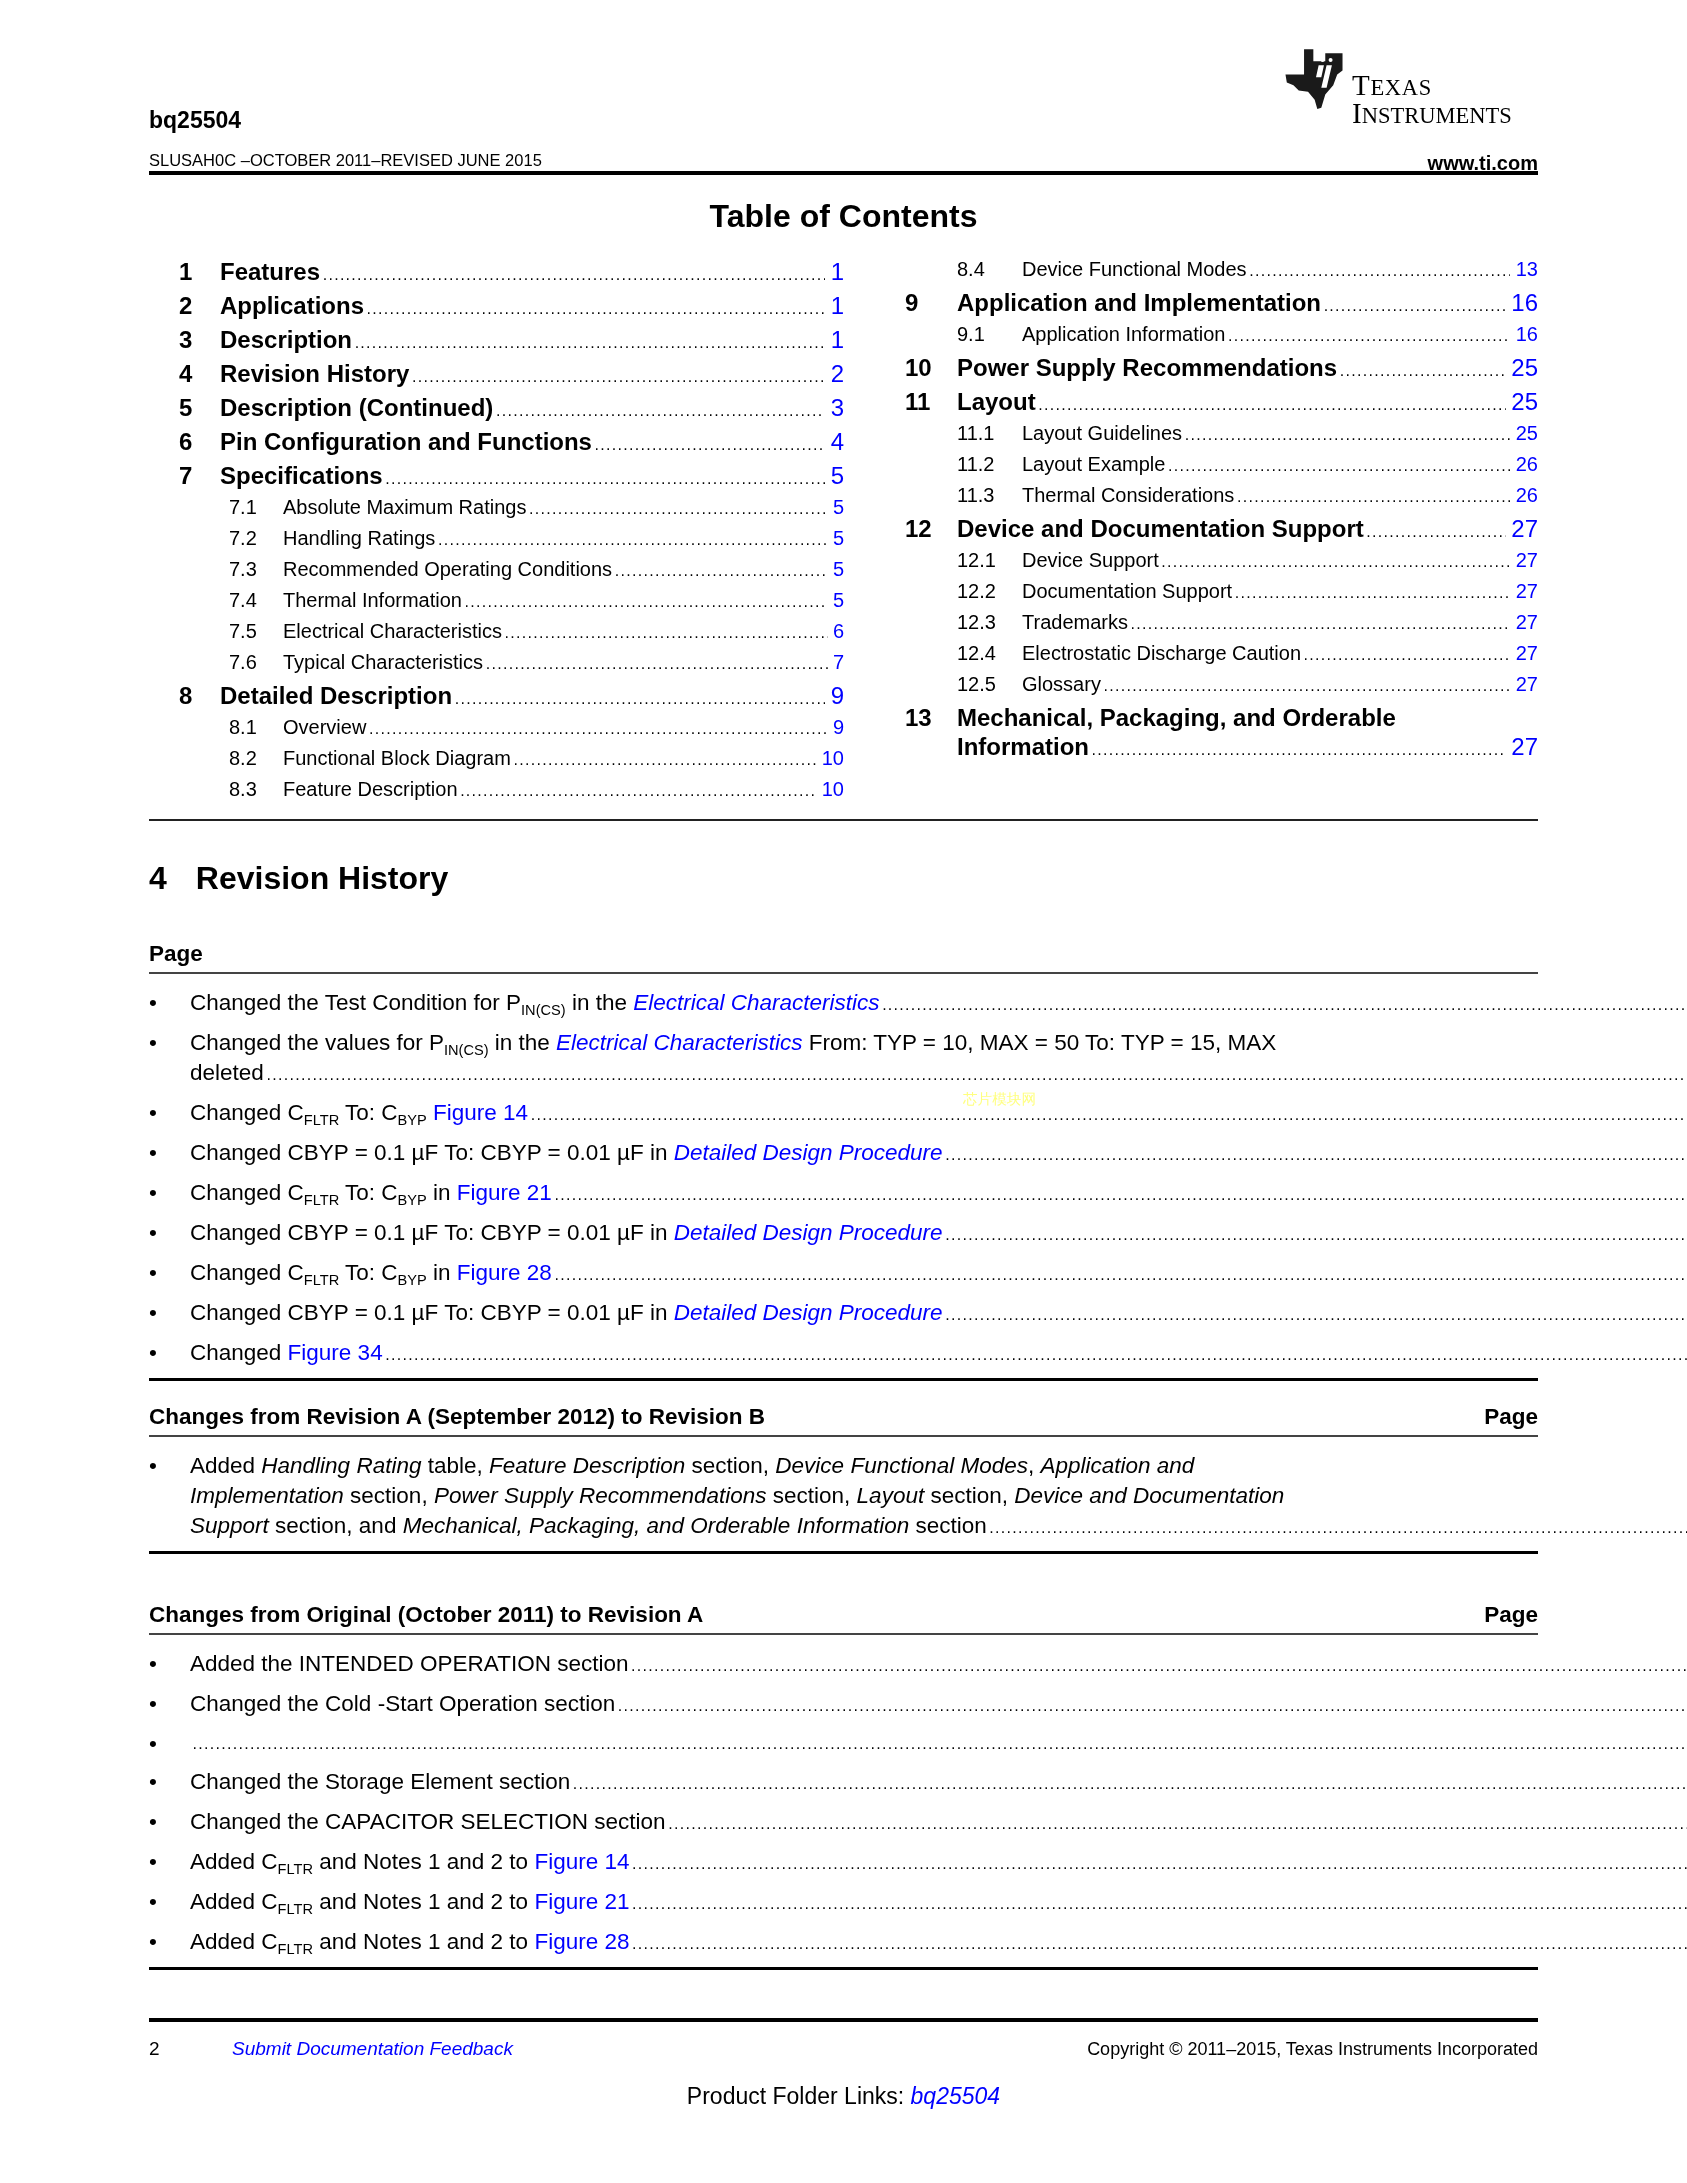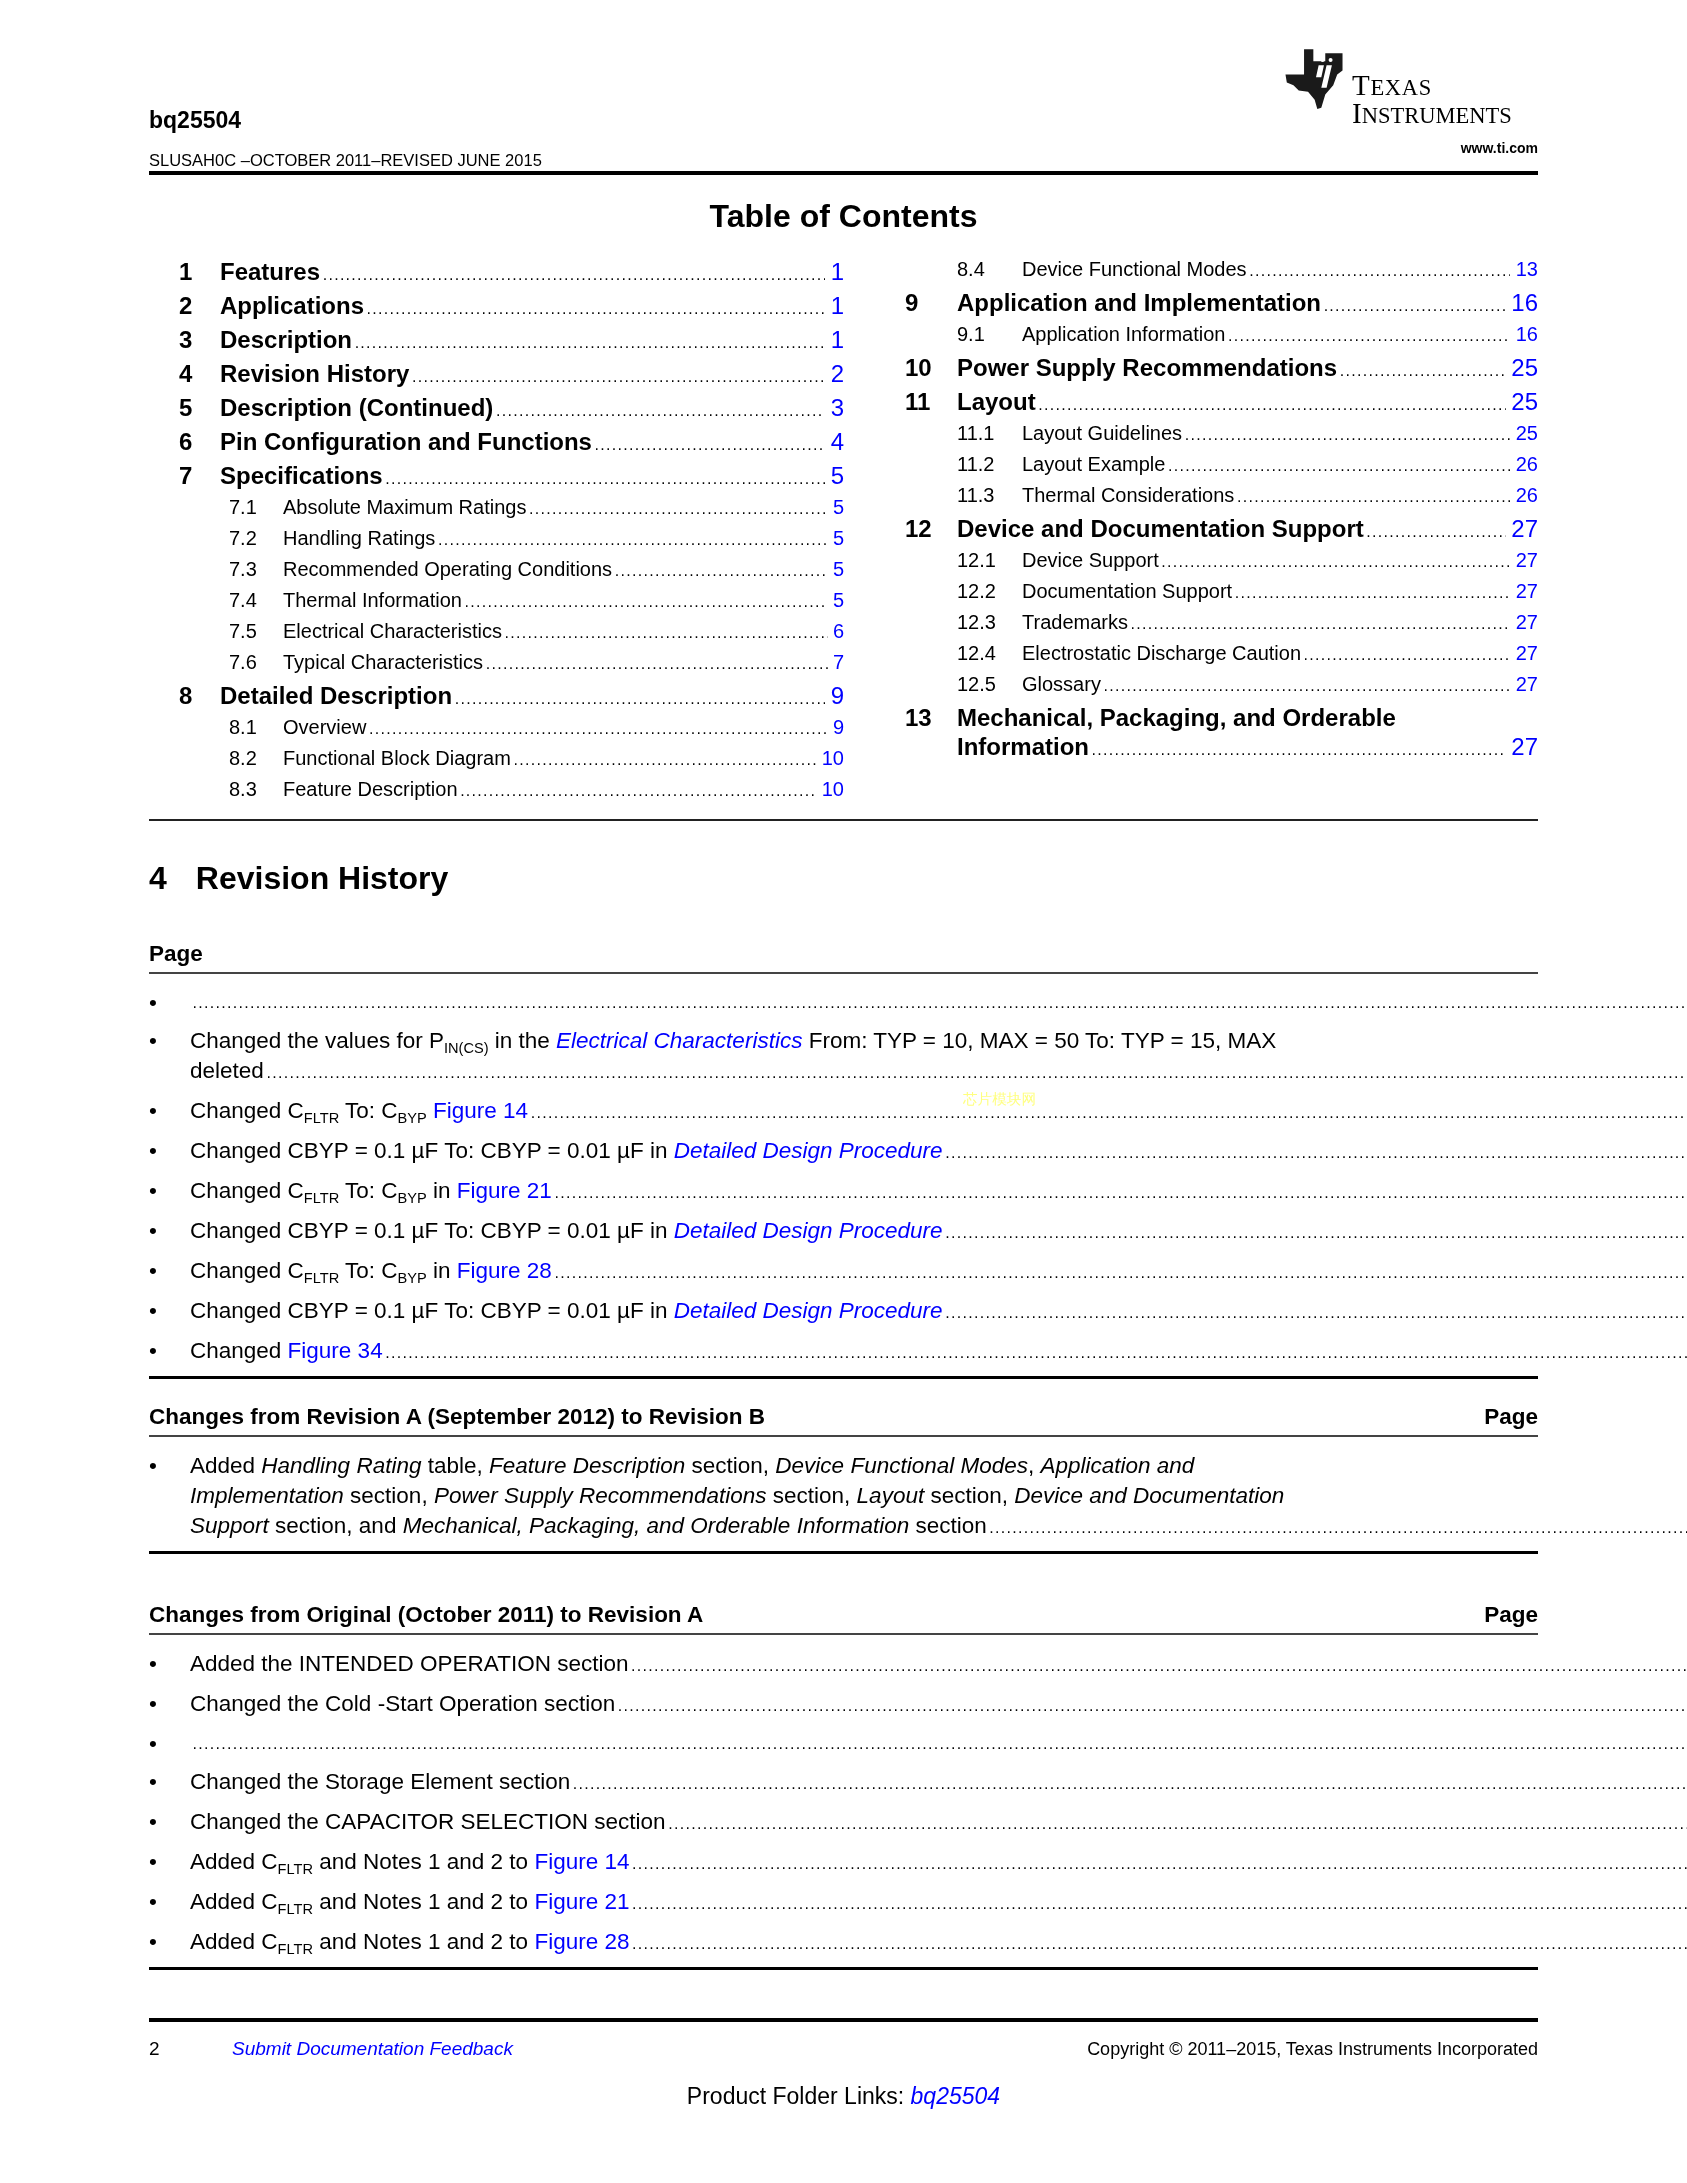--- a/index.html
+++ b/index.html
@@ -10,21 +10,21 @@
 
   
   .logo { position: absolute; left: 1135px; top: 46px; width: 255px; height: 66px; display: flex; align-items: center; }
   .logo svg { width: 60px; height: 63px; }
   .logo-text { margin-left: 8px; font-family: "Liberation Serif", serif; line-height: 0.95; margin-top: 41px; }
   .logo-text .l1 { font-size: 29px; letter-spacing: 0.7px; }
   .logo-text .l2 { font-size: 29px; letter-spacing: 0px; }
   .logo-text .small { font-size: 22.5px; }
   .part { position: absolute; left: 0; top: 107px; font-size: 23px; font-weight: bold; }
   .docid { position: absolute; left: 0; top: 151px; font-size: 16.5px; }
-  .site { position: absolute; right: 0; top: 140px; font-size: 14px; font-weight: bold; }
+  .site { position: absolute; right: 0; top: 152px; font-size: 20px; font-weight: bold; text-decoration: underline; }
   .rule-thick { position: absolute; left: 0; width: 1389px; height: 4px; background: #000; }
   .rule-thin { position: absolute; left: 0; width: 1389px; height: 1.3px; background: #555; }
 
   
   .toc-title { position: absolute; left: 0; width: 1389px; top: 198px; text-align: center; font-size: 32px; font-weight: bold; }
   .toc-col { position: absolute; top: 258px; width: 662px; }
   .toc-col.left { left: 30px; width: 665px; }
   .toc-col.right { left: 756px; width: 633px; }
   .toc-row { display: flex; align-items: baseline; white-space: nowrap; }
   .toc-row.l1 { font-size: 24px; font-weight: bold; height: 34px; }
@@ -302,20 +302,21 @@
   <div id="rev-blocks">
       <div class="rev-block" style="top: 933px;">
         <div class="rev-head">
           <span>Page</span>
         </div>
         <div class="rev-head-rule"></div>
         <div class="rev-item">
           <span class="bullet">•</span>
           <div class="body multi">
             <div class="lastline">
+              <span class="text"><span>Changed the Test Condition for P</span><sub>IN(CS)</sub><span> in the </span><a class="link ital">Electrical Characteristics</a></span>
               <span class="dots"></span>
             </div>
           </div>
         </div>
         <div class="rev-item">
           <span class="bullet">•</span>
           <div class="body multi">
             <div class="text"><span>Changed the values for P</span><sub>IN(CS)</sub><span> in the </span><a class="link ital">Electrical Characteristics</a><span> From: TYP = 10, MAX = 50 To: TYP = 15, MAX</span></div>
             <div class="lastline">
               <span class="text">deleted</span>

